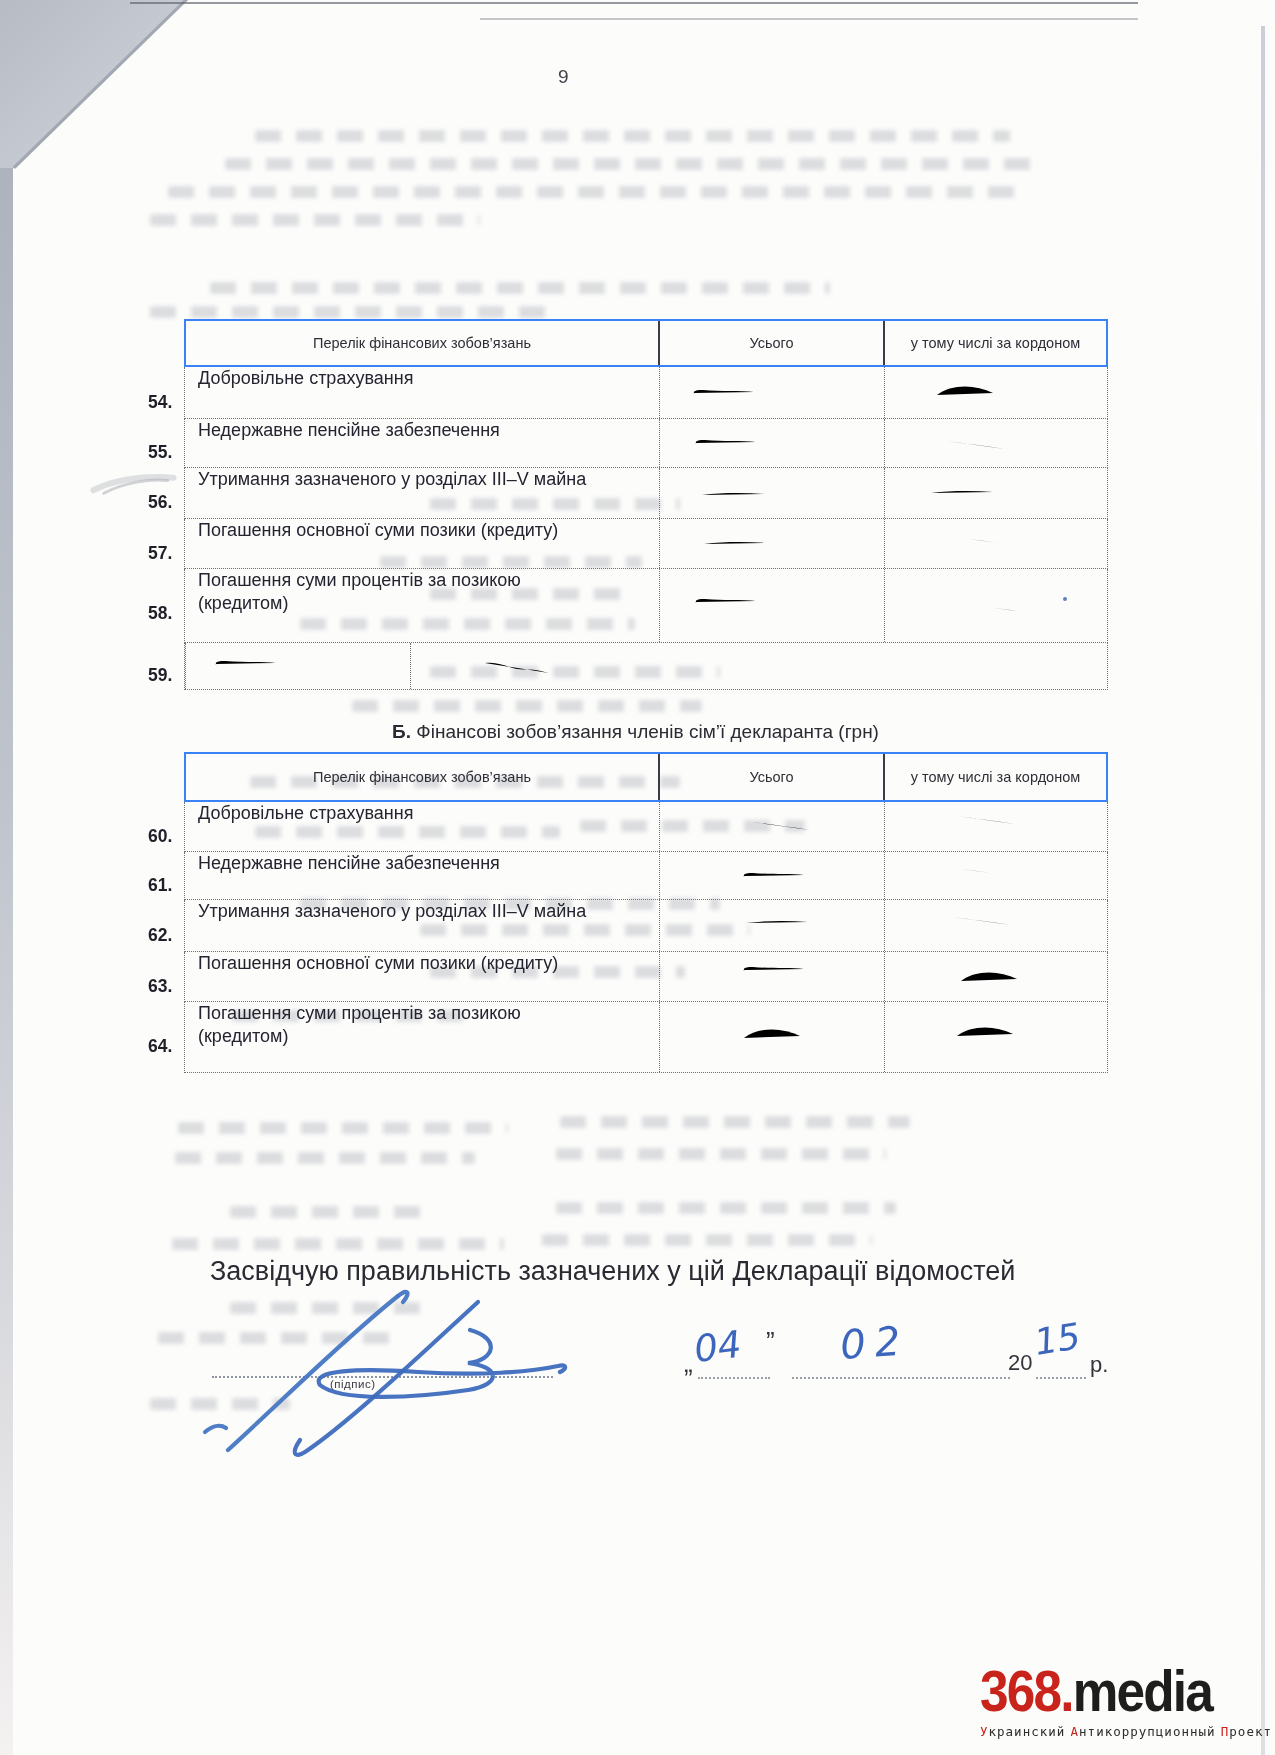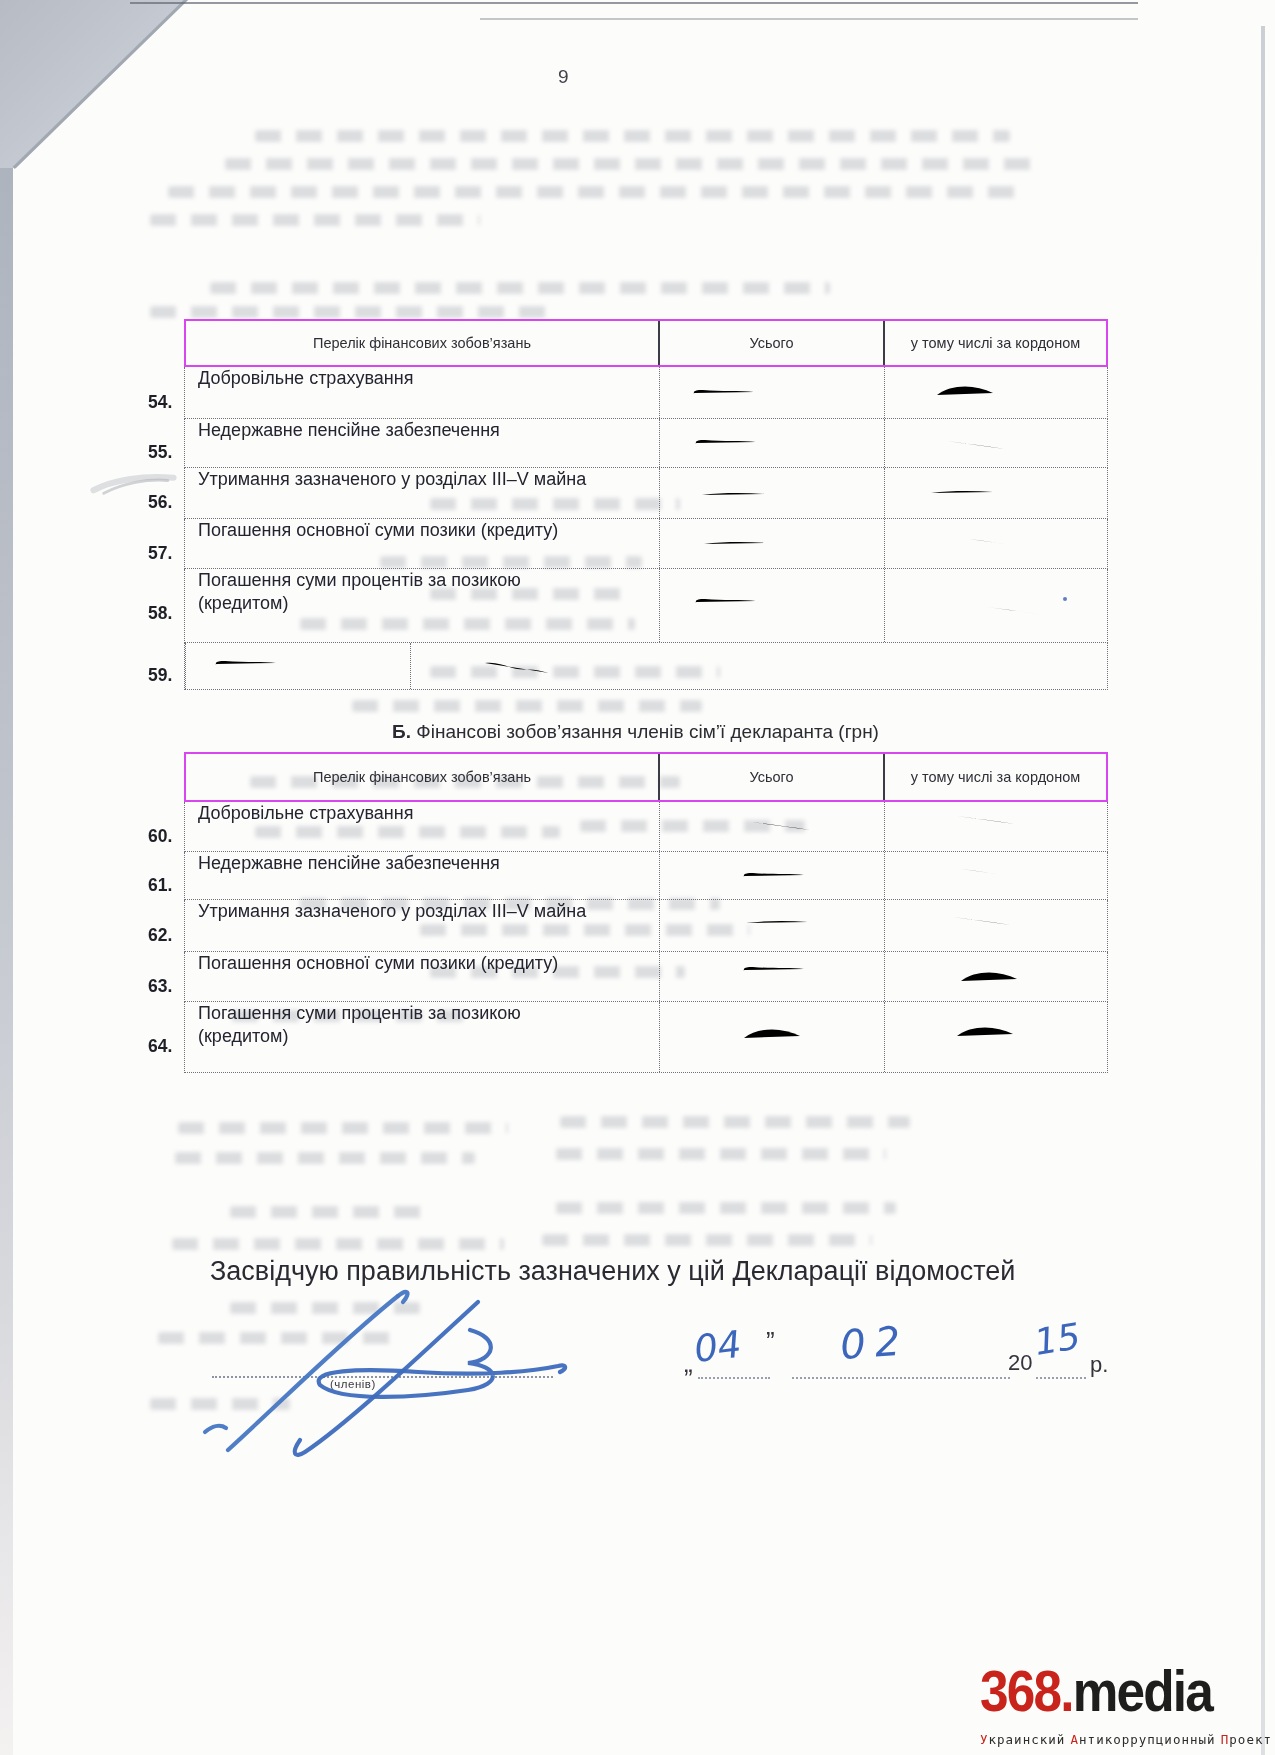--- a/index.html
+++ b/index.html
@@ -28,21 +28,21 @@
   .page-number{position:absolute;left:558px;top:66px;font-size:19px;color:#43434c;}
   
   .section-box{position:absolute;left:137px;top:224px;width:997px;height:869px;
     border:2px solid #37373f;box-sizing:border-box;background:transparent;}
   .section-title{height:41px;border-bottom:2px solid #37373f;display:flex;
     align-items:center;justify-content:center;font-size:20px;font-weight:bold;color:#242430;}
   .subtitle{position:absolute;left:137px;width:997px;text-align:center;font-size:19px;color:#2b2b33;}
   .subtitle .letter{font-weight:bold;}
   
   .decl-table{position:absolute;left:184px;width:924px;box-sizing:border-box;}
-  .thead{display:flex;height:48px;border:2px solid #d946ef;box-sizing:border-box;}
+  .thead{display:flex;height:48px;border:2px solid #3b82f6;box-sizing:border-box;}
   .th{display:flex;align-items:center;justify-content:center;font-size:14.5px;color:#2e2e36;box-sizing:border-box;}
   .th-label{flex:1;}
   .th-total{width:225px;border-left:2px solid #3c3c46;}
   .th-abroad{width:223px;border-left:2px solid #3c3c46;}
   .trow{display:flex;position:relative;box-sizing:border-box;
     border-left:1px dotted #70707b;border-right:1px dotted #70707b;border-bottom:1px dotted #70707b;}
   .td{box-sizing:border-box;position:relative;}
   .td-label{flex:1;display:flex;flex-direction:column;
     padding-left:13px;padding-right:6px;font-size:18px;line-height:1.26;color:#242430;}
   .td-total{width:225px;border-left:1px dotted #70707b;}
@@ -64,21 +64,21 @@
   .date-print{position:absolute;font-size:22px;color:#34343c;}
   .q{position:absolute;font-size:26px;color:#34343c;}
   .hw{position:absolute;font-family:"DejaVu Sans",sans-serif;font-style:italic;color:#3c66bc;transform-origin:left bottom;}
   .dotline{position:absolute;height:12px;border-bottom:2px dotted #9aa0ab;}
   
   .logo{position:absolute;left:980px;top:1662px;width:292px;}
   .logo-brand{font-weight:bold;font-size:57px;letter-spacing:-2px;line-height:1.05;
     transform:scaleX(.9);transform-origin:left;white-space:nowrap;}
   .logo-red{color:#c9241b;}
   .logo-dark{color:#1e1e1c;}
-  .logo-tagline{display:flex;justify-content:space-between;width:292px;margin-top:10px;
+  .logo-tagline{display:flex;justify-content:space-between;width:292px;margin-top:2px;
     font-family:"DejaVu Sans Mono",monospace;font-size:12.5px;letter-spacing:1px;color:#2c2c2a;}
   .logo-tagline .init{color:#c9241b;}
   
   .smudge{position:absolute;left:88px;top:468px;transform:rotate(-6deg);opacity:.6;}
   .smudge path{stroke:#7a7e88;fill:none;stroke-linecap:round;}
 </style>
 </head>
 <body>
 
 <svg width="0" height="0" style="position:absolute">
@@ -363,21 +363,21 @@
           <svg class="pen" style="left:62px;top:14px" width="80" height="30">
             <use href="#pm-arc"></use>
           </svg>
         </div>
     </div>
   </div>
 
   <div class="certify">Засвідчую правильність зазначених у цій Декларації відомостей</div>
 
   <div class="sig-line"></div>
-  <div class="sig-label">(членів)</div>
+  <div class="sig-label">(підпис)</div>
   <svg class="sig-svg" width="400" height="180" viewBox="0 0 400 180">
     <path d="M 38 164 C 95 112, 155 52, 208 10"></path>
     <path d="M 208 10 C 216 3, 222 5, 213 16"></path>
     <path class="alt" d="M 288 16 C 240 60, 160 136, 115 166 C 104 173, 101 167, 110 154"></path>
     <path class="alt" d="M 280 44 C 310 52, 306 74, 278 77 C 308 80, 314 98, 278 104 C 225 112, 150 116, 130 99 C 120 84, 168 82, 228 86 C 290 90, 340 86, 368 80 C 376 78, 378 82, 370 86"></path>
     <path d="M 15 146 C 22 140, 30 138, 36 142"></path>
   </svg>
 
   <span class="q" style="left:684px;top:1348px">„</span>
   <div class="dotline" style="left:698px;top:1365px;width:72px"></div>

